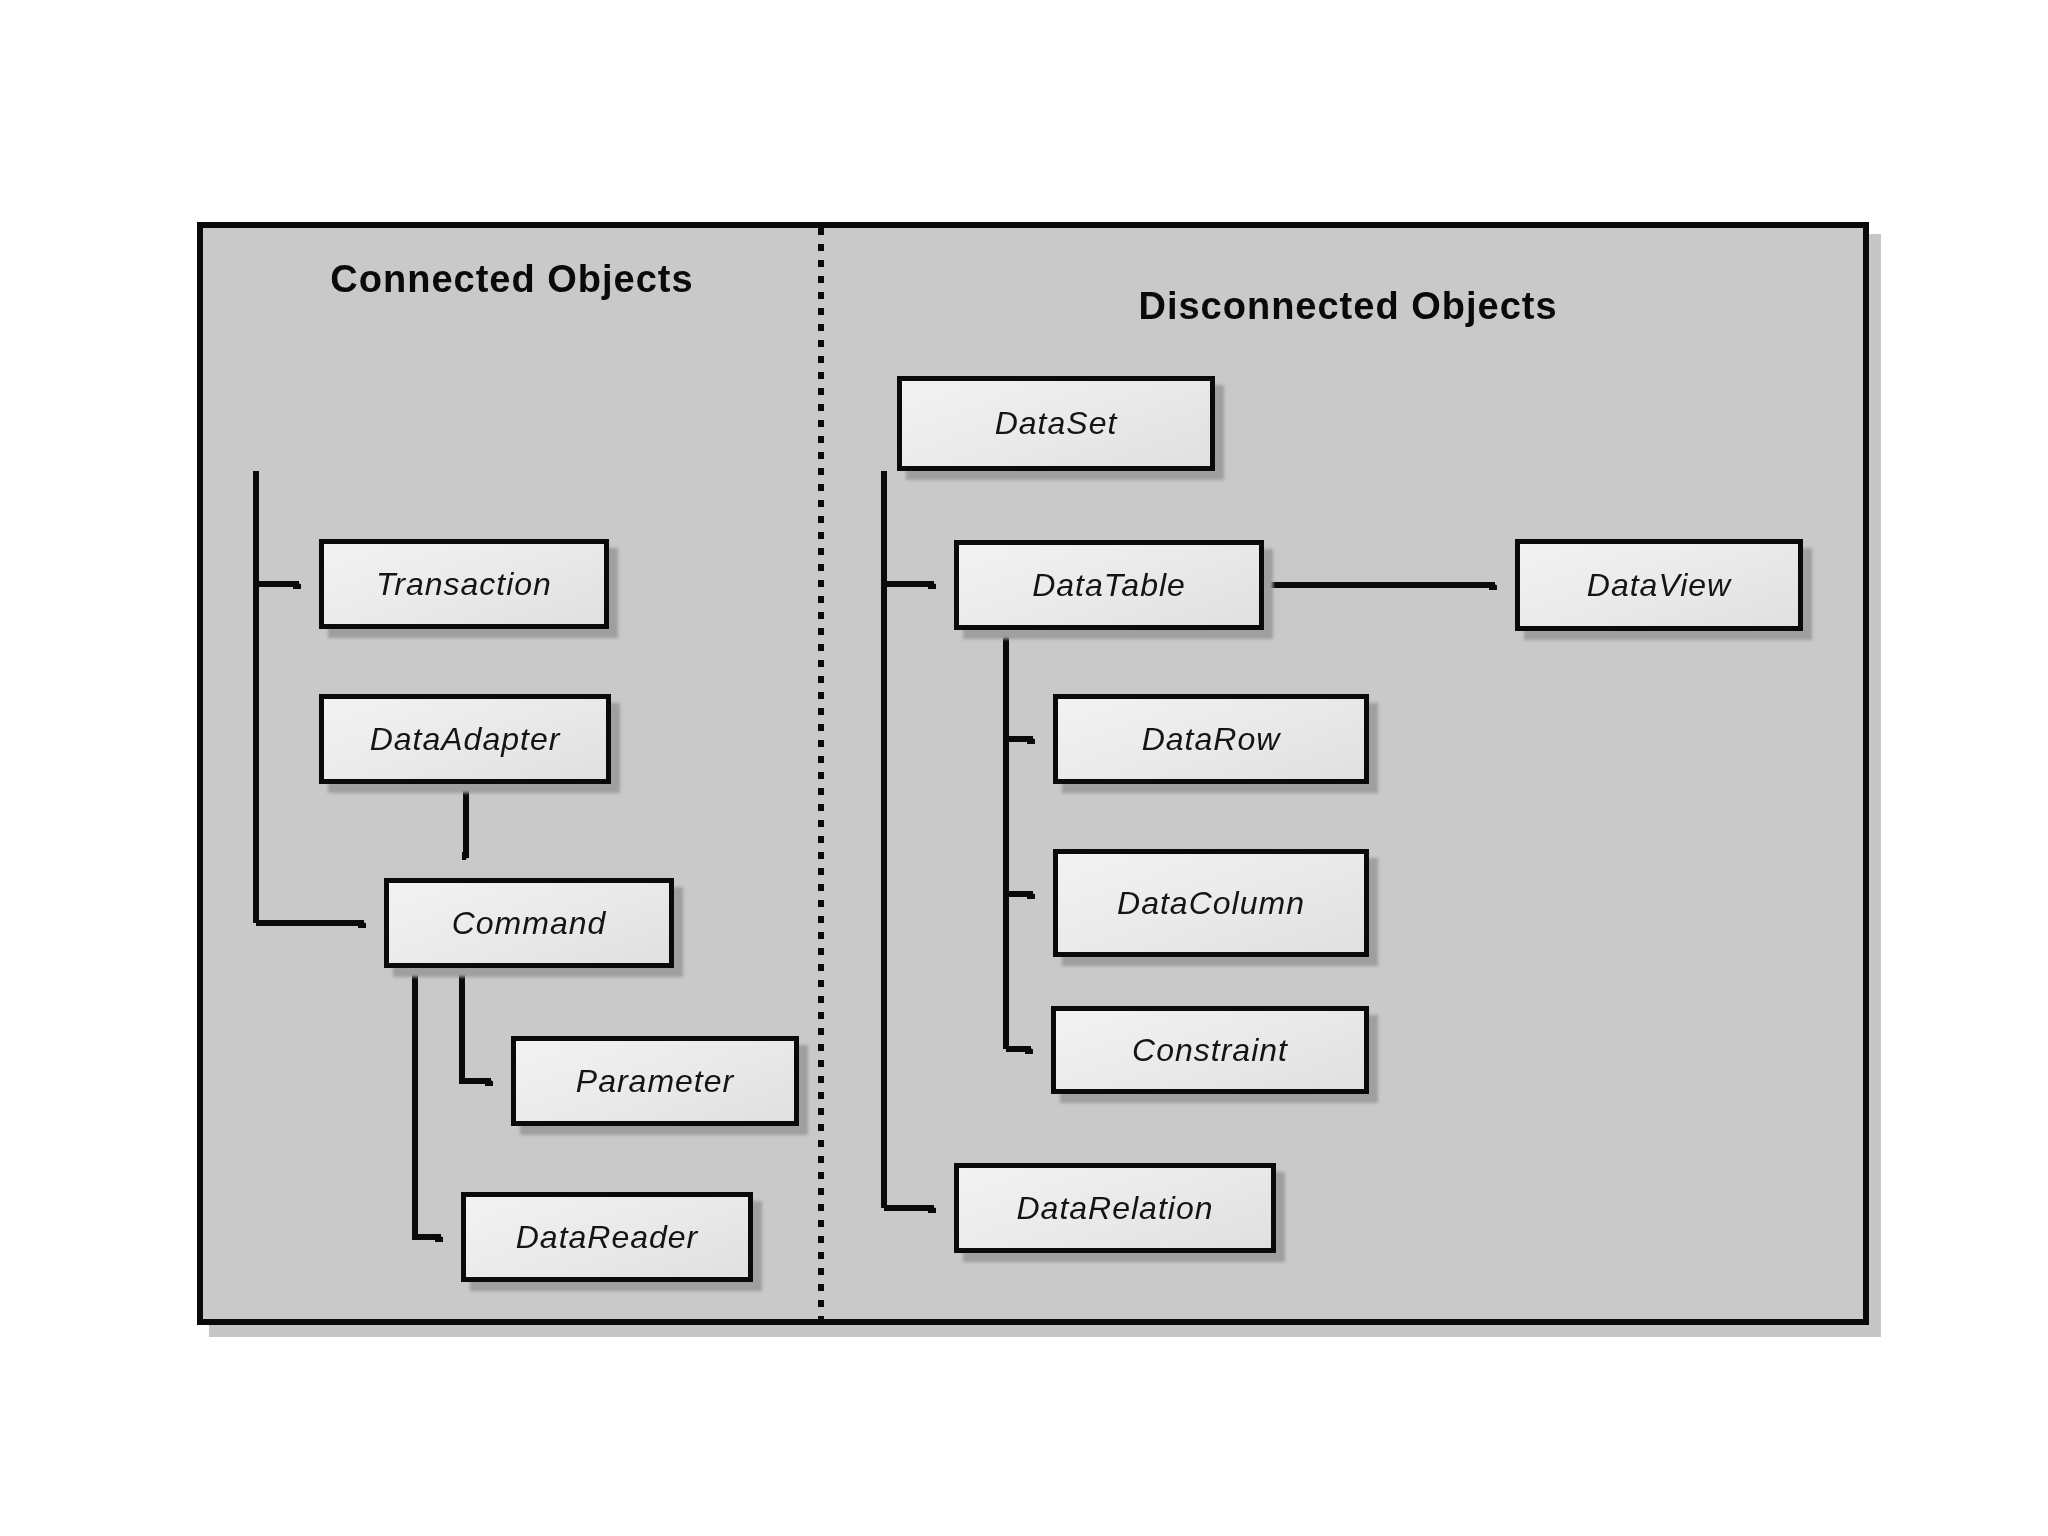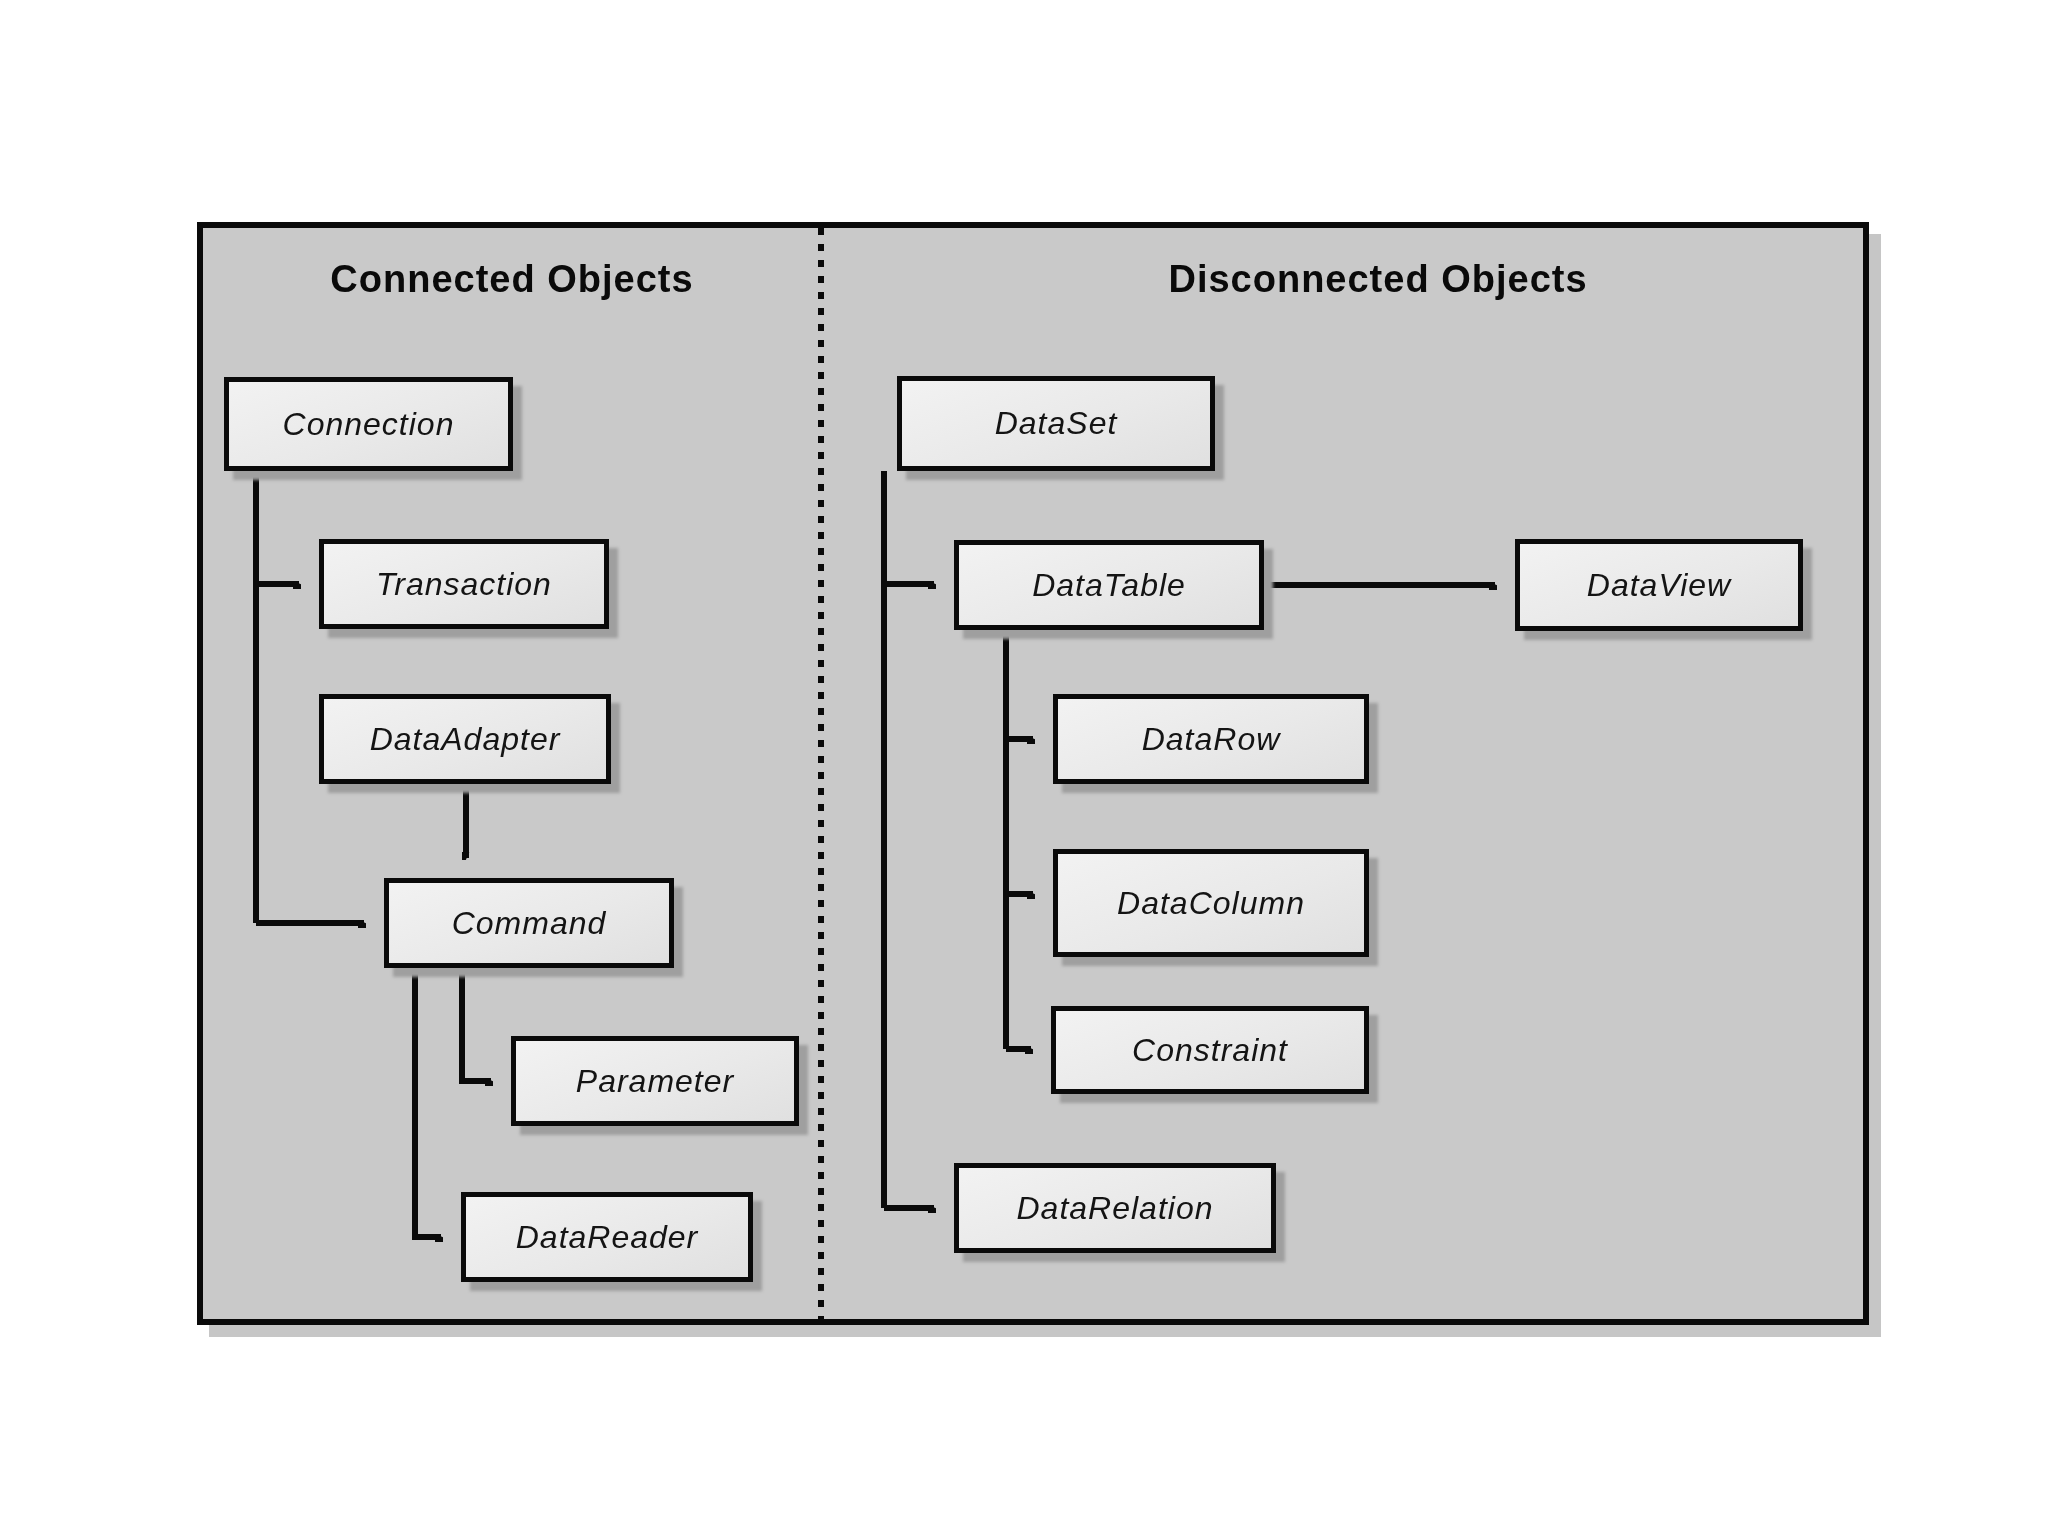--- a/index.html
+++ b/index.html
@@ -23,21 +23,21 @@
   .section-title {
     position: absolute;
     top: 30px;
     font-weight: bold;
     font-size: 38px;
     letter-spacing: 1px;
     color: #0a0a0a;
     text-align: center;
   }
   .title-left  { left: 0px;   width: 618px;  }
-  .title-right { left: 648px; width: 1054px; }
+  .title-right { left: 618px; width: 1054px; margin-top: 27px; }
   .edges-layer {
     position: absolute; left: 0; top: 0;
     width: 1660px; height: 1091px;
     overflow: visible;
   }
   .node {
     position: absolute;
     background: linear-gradient(160deg, #f2f2f2 0%, #e9e9e9 55%, #e0e0e0 100%);
     border: 5px solid #0a0a0a;
     box-shadow: 9px 9px 3px #9f9f9f;
@@ -96,23 +96,20 @@
       <polyline points="681,243 681,980" fill="none" stroke="#0a0a0a" stroke-width="6"></polyline>
       <line x1="681" y1="356" x2="731" y2="356" stroke="#0a0a0a" stroke-width="6" marker-end="url(#arr)"></line>
       <line x1="681" y1="980" x2="731" y2="980" stroke="#0a0a0a" stroke-width="6" marker-end="url(#arr)"></line>
       <line x1="1061" y1="357" x2="1292" y2="357" stroke="#0a0a0a" stroke-width="6" marker-end="url(#arr)"></line>
       <polyline points="803,402 803,821" fill="none" stroke="#0a0a0a" stroke-width="6"></polyline>
       <line x1="803" y1="511" x2="830" y2="511" stroke="#0a0a0a" stroke-width="6" marker-end="url(#arr)"></line>
       <line x1="803" y1="666" x2="830" y2="666" stroke="#0a0a0a" stroke-width="6" marker-end="url(#arr)"></line>
       <line x1="803" y1="821" x2="828" y2="821" stroke="#0a0a0a" stroke-width="6" marker-end="url(#arr)"></line>
     </svg>
 
-    <div class="node n-connection">
-      <span class="node-label">Connection</span>
-    </div>
     <div class="node n-transaction">
       <span class="node-label">Transaction</span>
     </div>
     <div class="node n-dataadapter">
       <span class="node-label">DataAdapter</span>
     </div>
     <div class="node n-command">
       <span class="node-label">Command</span>
     </div>
     <div class="node n-parameter">

